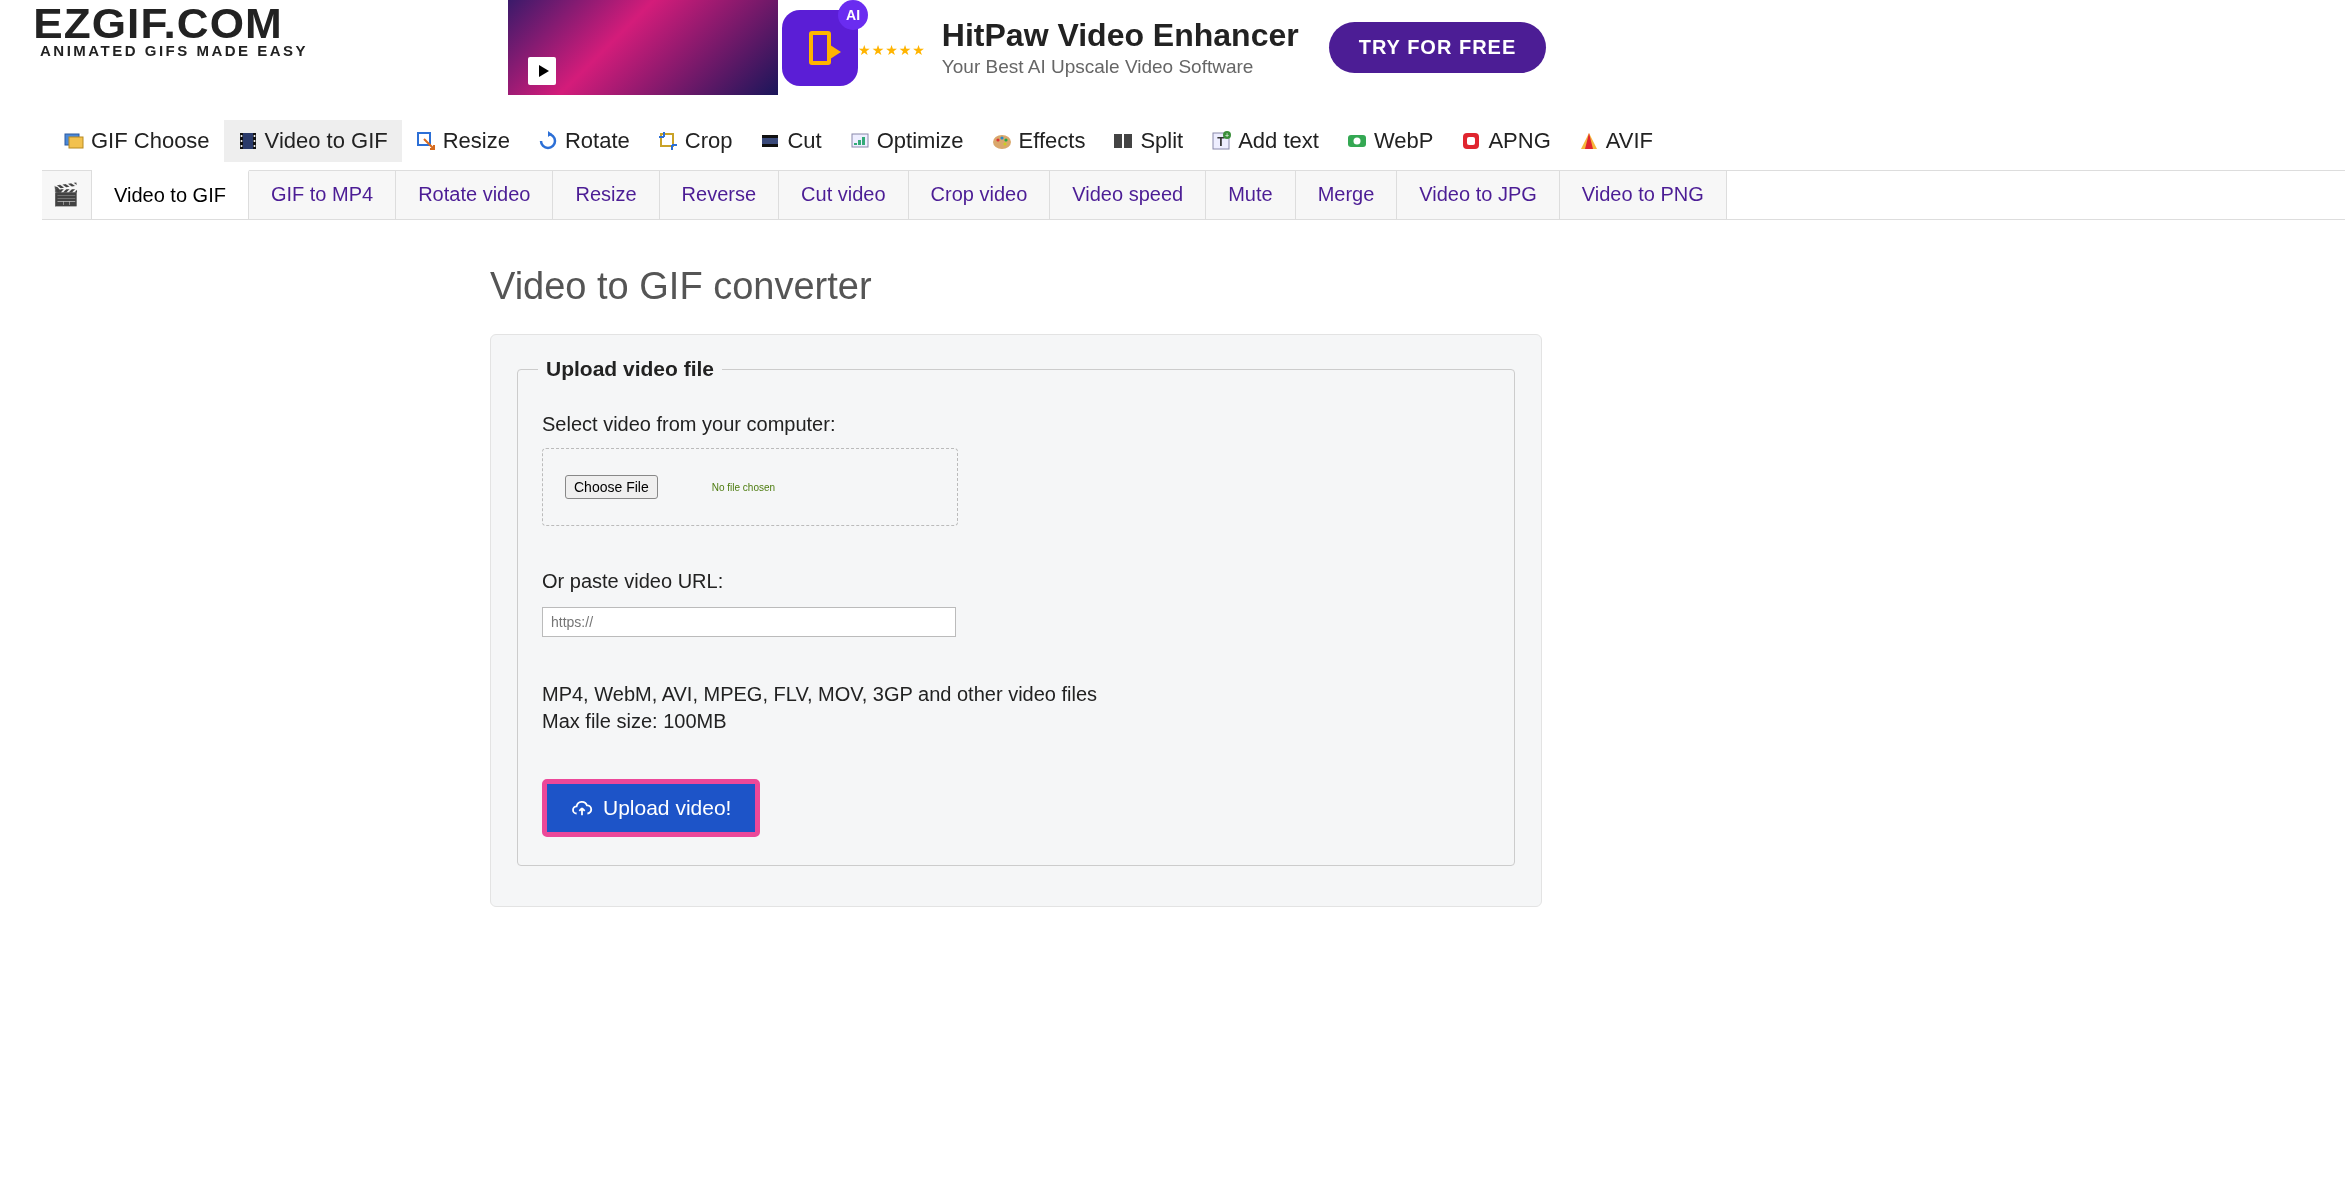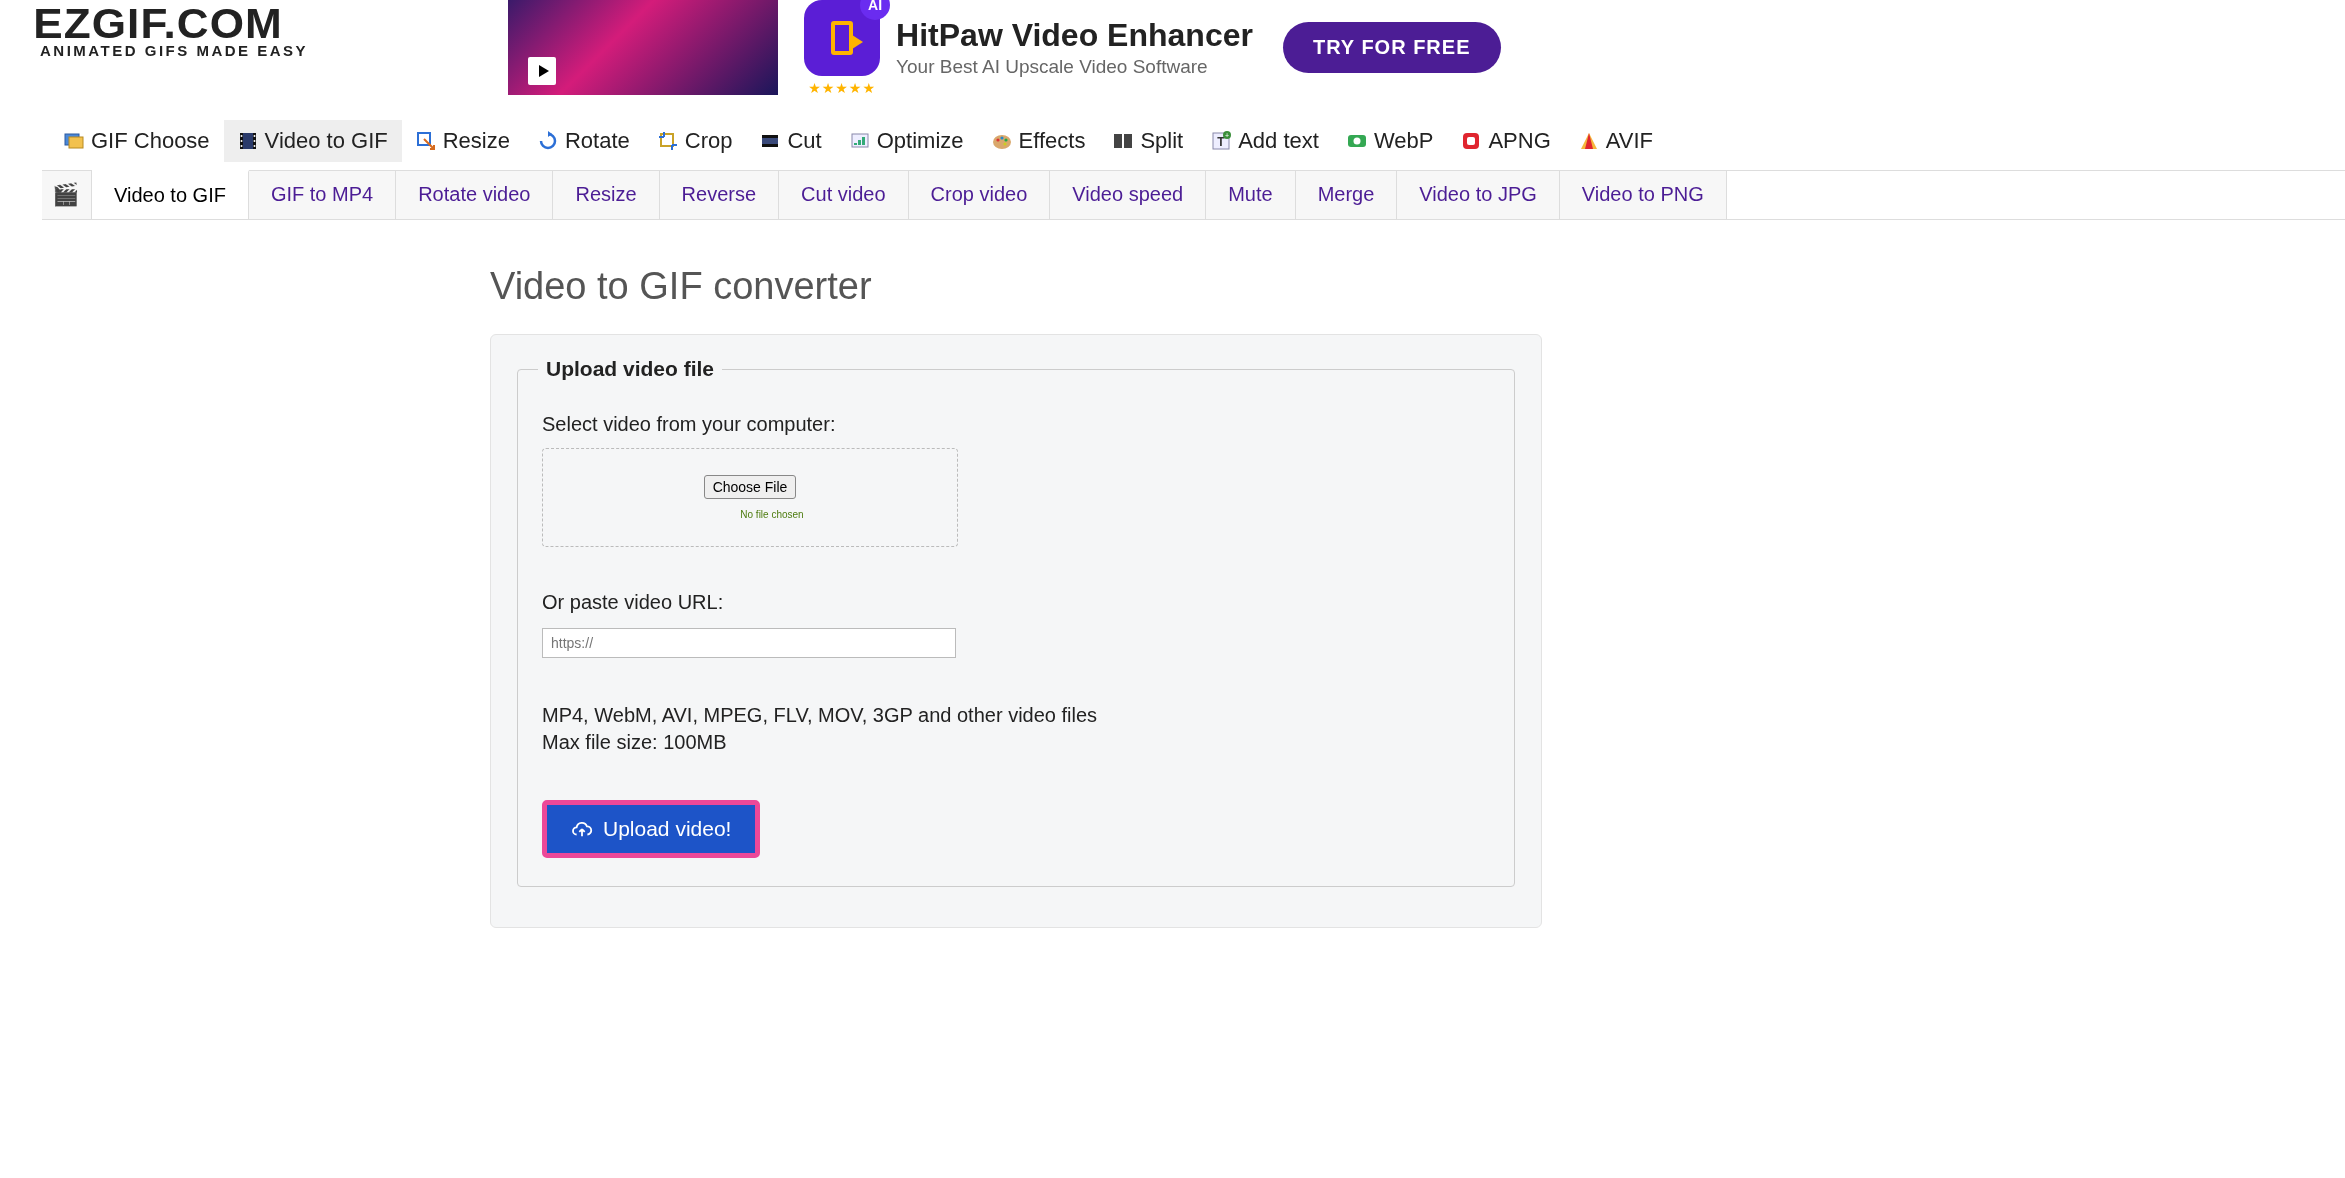--- a/index.html
+++ b/index.html
@@ -9,21 +9,21 @@
     .header-row { display: flex; align-items: flex-start; padding: 0 0 0 40px; height: 100px; }
     .logo-block { margin-top: 0; }
     .logo-main { font-family: "Arial Black", Arial, sans-serif; font-weight: 900; font-size: 42px; letter-spacing: 1px; transform: scaleX(1.05); }
     .logo-sub { font-family: "Arial Black", Arial, sans-serif; font-weight: 900; font-size: 15px; letter-spacing: 2.5px; margin-top: -6px; }
 
     .ad-block { margin-left: 200px; display: flex; align-items: center; background: #fff; height: 95px; }
     .ad-thumb { width: 270px; height: 95px; background: linear-gradient(135deg,#3a1a6a,#d41c7a 40%,#1a165a); position: relative; display:flex; align-items:flex-end; }
     .ad-play { width:28px; height:28px; background:#fff; border-radius:2px; margin:0 0 10px 20px; display:flex; align-items:center; justify-content:center; }
     .ad-play::after { content:""; border-left:10px solid #000; border-top:6px solid transparent; border-bottom:6px solid transparent; margin-left:3px; }
 
-    .ad-icon-wrap { display:flex; flex-direction:column; align-items:center; margin-left:26px; }
+    .ad-icon-wrap { display:flex; flex-direction:row; align-items:center; margin-left:4px; }
     .ad-icon { width: 76px; height: 76px; background:#5b1ed6; border-radius:18px; display:flex; align-items:center; justify-content:center; position:relative; }
     .ad-icon-inner { width:22px; height:34px; border:4px solid #ffb400; border-radius:3px; position:relative; }
     .ad-icon-inner::after { content:""; position:absolute; right:-14px; top:8px; width:0; height:0; border-left:14px solid #ffb400; border-top:9px solid transparent; border-bottom:9px solid transparent; }
     .ad-badge { position:absolute; top:-10px; right:-10px; width:30px; height:30px; background:#6a2cf0; border-radius:50%; color:#fff; font-size:14px; font-weight:700; display:flex; align-items:center; justify-content:center; }
     .ad-stars { color:#ffb400; font-size:14px; letter-spacing:1px; margin-top:4px; }
 
     .ad-text { margin-left: 16px; }
     .ad-title { font-size: 32px; font-weight: 800; }
     .ad-subtitle { font-size: 19px; color: #666; margin-top: 2px; }
     .ad-cta { margin-left: 30px; background:#4c1d95; color:#fff; font-weight:800; font-size:20px; letter-spacing:1px; padding:14px 30px; border-radius:999px; border:none; cursor:pointer; }
@@ -42,21 +42,21 @@
     .sub-item.active { background:#fff; color:#000; border-top:2px solid #fff; margin-top:-1px; }
 
     
     .page-title { font-size: 38px; color:#555; font-weight: 500; margin: 45px 0 26px 490px; }
 
     .panel-outer { margin: 0 0 0 490px; width: 1052px; background:#f5f6f7; border:1px solid #e3e3e3; border-radius:6px; padding: 0 0 40px 0; }
     .fieldset { margin: 22px 26px 0 26px; border:1px solid #ccc; border-radius:4px; padding: 22px 24px 28px 24px; background:#f5f6f7; }
     .legend { font-size:21px; font-weight:700; padding: 0 8px; margin-left: -4px; background:#f5f6f7;margin-top:16px; }
     .label { font-size:20px; margin: 10px 0 12px 0; display:block; }
 
-    .dropzone { border:1px dashed #bbb; border-radius:4px; padding: 26px 22px; width: 416px; display:flex; align-items:center; gap:10px;flex-direction:column; }
+    .dropzone { border:1px dashed #bbb; border-radius:4px; padding: 26px 22px; width: 416px; display:flex; align-items:center; gap:10px; }
     .choose-btn { font-size:14px; padding: 3px 8px; background:#efefef; border:1px solid #888; border-radius:3px; cursor:pointer; }
     .file-status { font-size:10px; color:#4d7c0f;margin-left:44px; }
 
     .url-input { width:414px; height:30px; border:1px solid #bbb; padding: 0 8px; font-size:14px; margin-top:2px; }
 
     .hint1 { font-size:20px; margin-top: 46px; }
     .hint2 { font-size:20px; margin-top: 4px; }
 
     .upload-btn { margin: 46px 0 0 0; background:#1d54c8; color:#fff; font-size:21px; padding: 12px 24px; border:5px solid #ec4899; border-radius:5px; cursor:pointer; display:inline-flex; align-items:center; gap:10px; }
     .cloud-icon { width:22px; height:18px; display:inline-block; }

